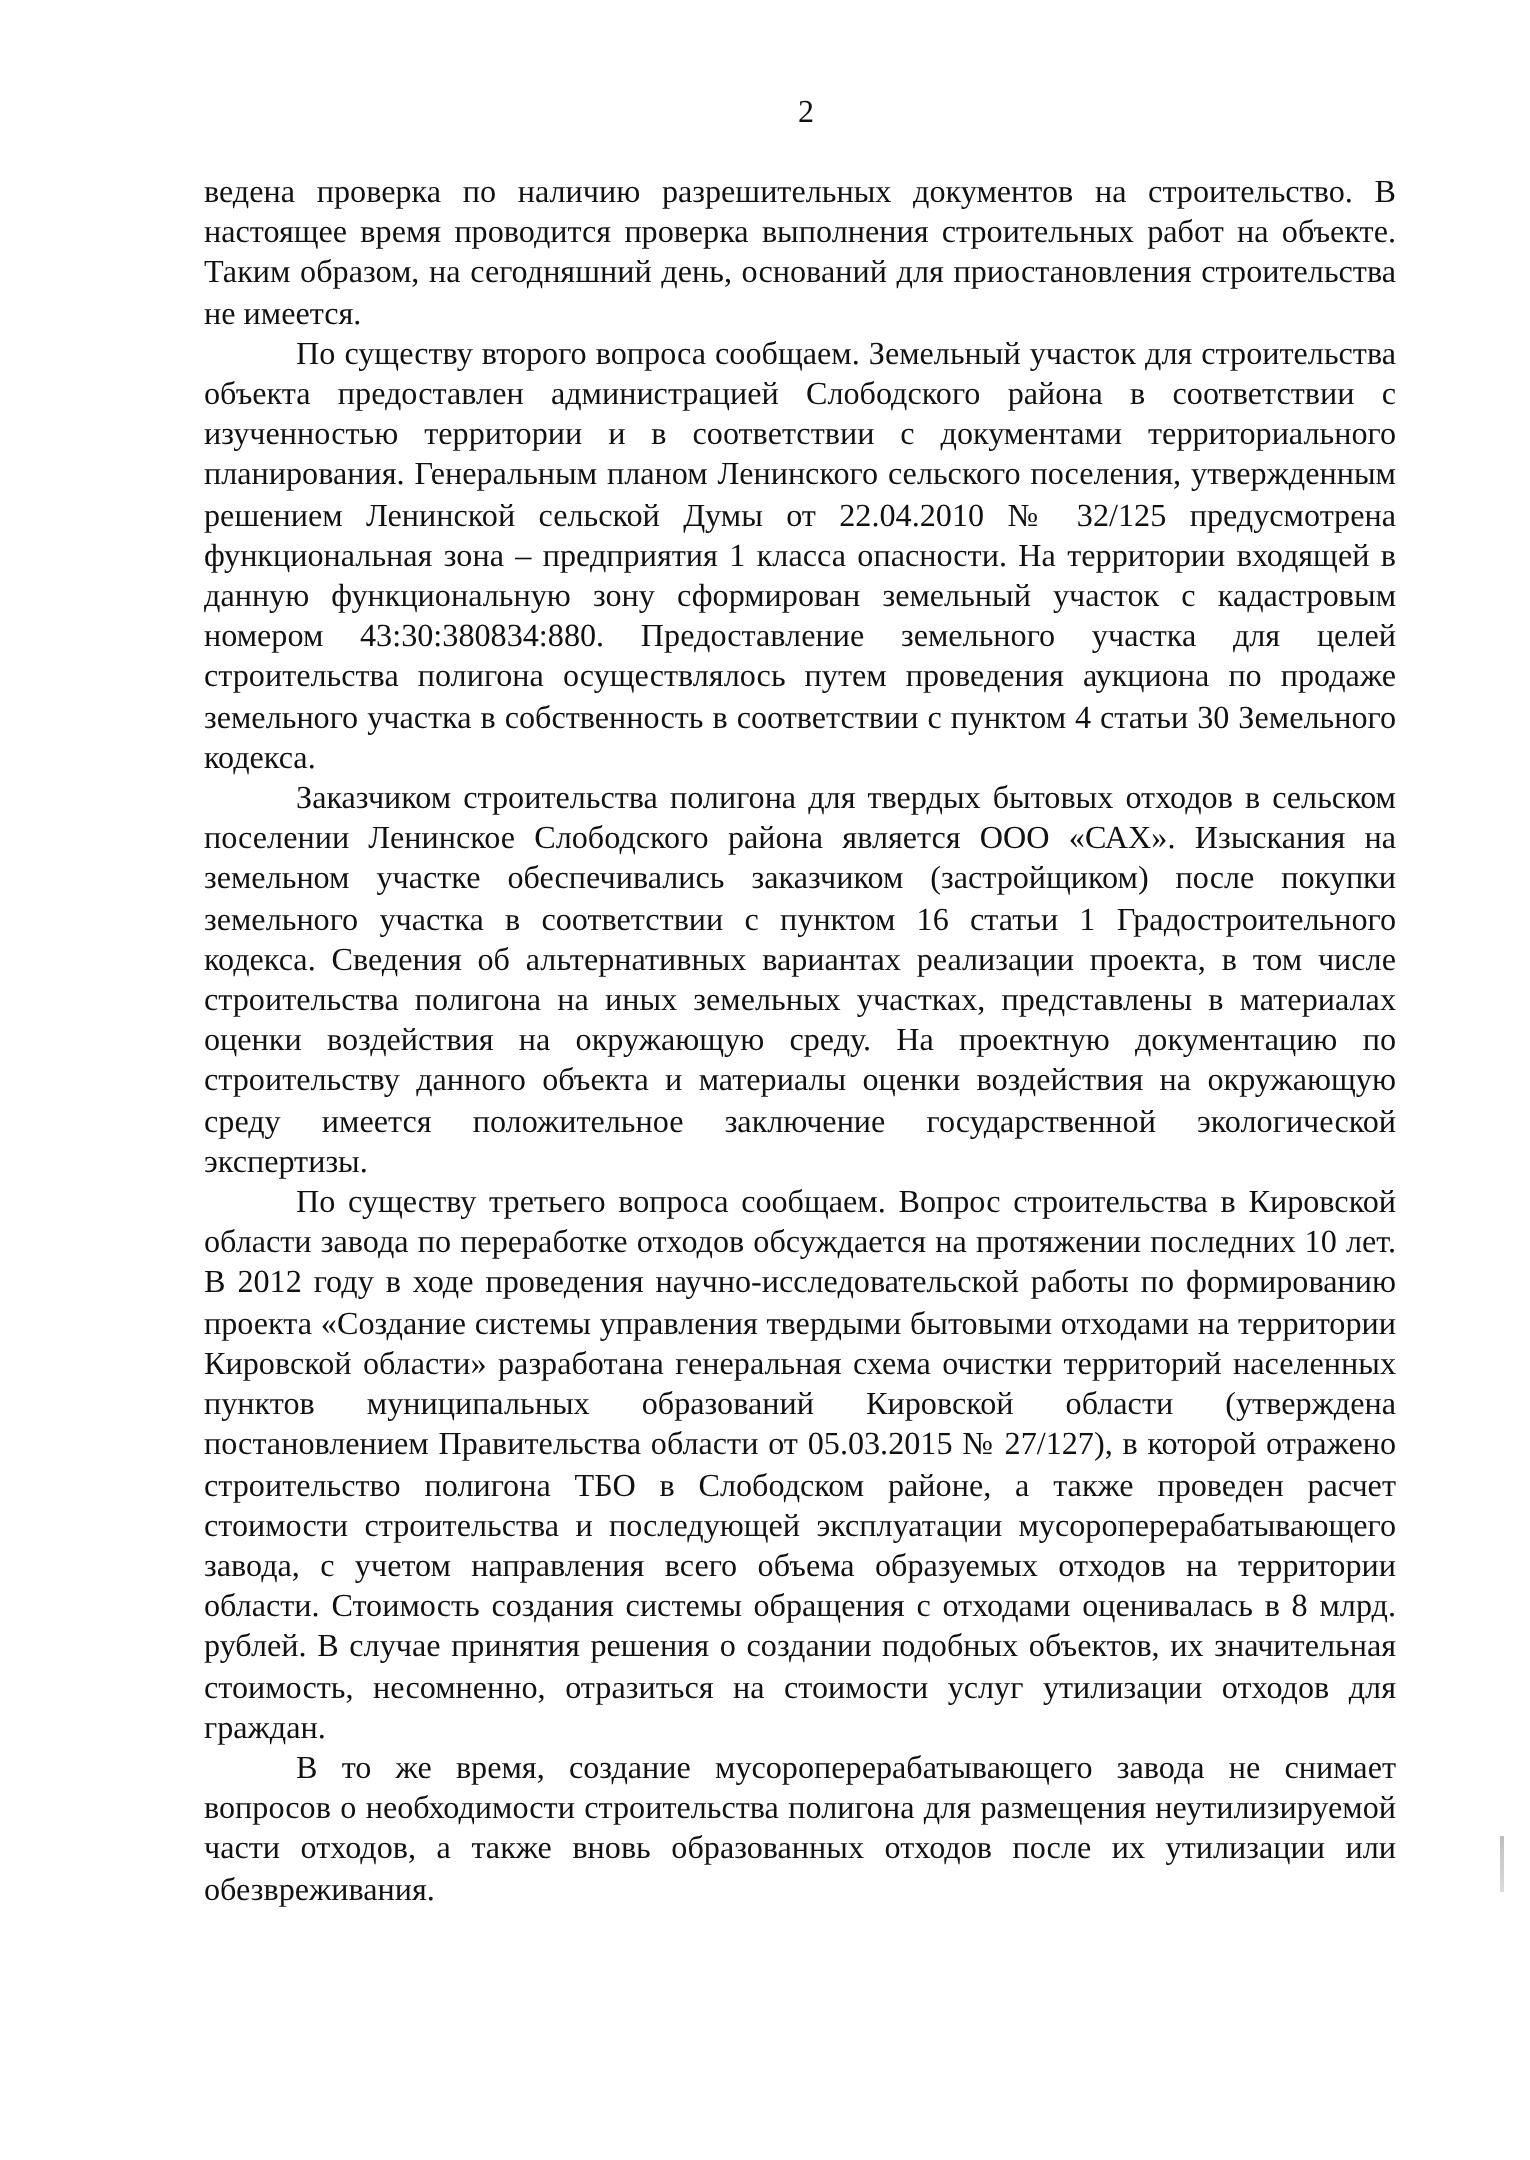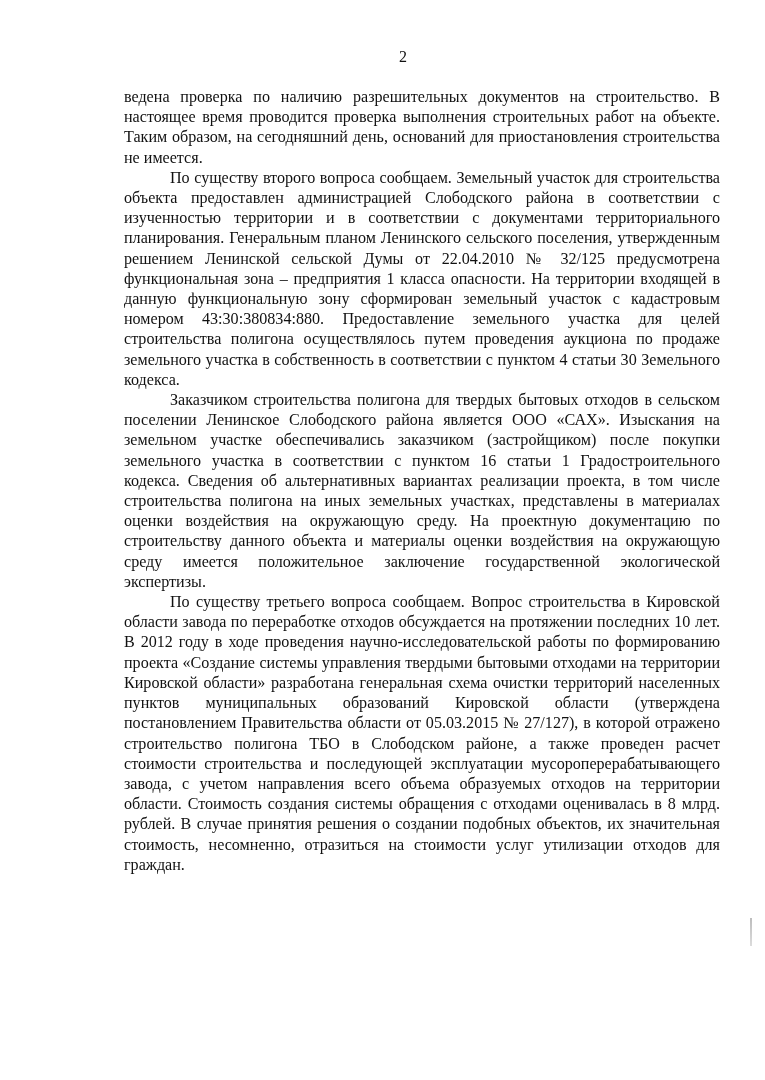--- a/index.html
+++ b/index.html
@@ -20,21 +20,21 @@
       top: 47px;
       left: 0;
       width: 806px;
       text-align: center;
       font-size: 16px;
       line-height: 20px;
     }
     .body-text {
       position: absolute;
       top: 87px;
-      left: 124px;
+      left: 102px;
       width: 596px;
       font-size: 16.1px;
       line-height: 20.2px;
       text-align: justify;
       hyphens: manual;
     }
     .body-text p {
       margin: 0;
       text-indent: 46px;
     }
@@ -54,16 +54,17 @@
 <body>
 
 <div class="page">
   <div class="page-number">2</div>
 
   <div class="body-text">
     <p class="continued">ведена проверка по наличию разрешительных документов на строительство. В настоящее время проводится проверка выполнения строительных работ на объекте. Таким образом, на сегодняшний день, оснований для приостановле­ния строительства не имеется.</p>
     <p>По существу второго вопроса сообщаем. Земельный участок для строи­тельства объекта предоставлен администрацией Слободского района в соот­ветствии с изученностью территории и в соответствии с документами терри­ториального планирования. Генеральным планом Ленинского сельского по­селения, утвержденным решением Ленинской сельской Думы от 22.04.2010 № 32/125 предусмотрена функциональная зона – предприятия 1 класса опас­ности. На территории входящей в данную функциональную зону сформиро­ван земельный участок с кадастровым номером 43:30:380834:880. Предо­ставление земельного участка для целей строительства полигона осуществ­лялось путем проведения аукциона по продаже земельного участка в соб­ственность в соответствии с пунктом 4 статьи 30 Земельного кодекса.</p>
     <p>Заказчиком строительства полигона для твердых бытовых отходов в сельском поселении Ленинское Слободского района является ООО «САХ». Изыскания на земельном участке обеспечивались заказчиком (застройщиком) после покупки земельного участка в соответствии с пунктом 16 статьи 1 Гра­достроительного кодекса. Сведения об альтернативных вариантах реализа­ции проекта, в том числе строительства полигона на иных земельных участ­ках, представлены в материалах оценки воздействия на окружающую среду. На проектную документацию по строительству данного объекта и материалы оценки воздействия на окружающую среду имеется положительное заключе­ние государственной экологической экспертизы.</p>
     <p>По существу третьего вопроса сообщаем. Вопрос строительства в Ки­ровской области завода по переработке отходов обсуждается на протяжении последних 10 лет. В 2012 году в ходе проведения научно-исследовательской работы по формированию проекта «Создание системы управления твердыми бытовыми отходами на территории Кировской области» разработана гене­ральная схема очистки территорий населенных пунктов муниципальных об­разований Кировской области (утверждена постановлением Правительства области от 05.03.2015 № 27/127), в которой отражено строительство полиго­на ТБО в Слободском районе, а также проведен расчет стоимости строитель­ства и последующей эксплуатации мусороперерабатывающего завода, с уче­том направления всего объема образуемых отходов на территории области. Стоимость создания системы обращения с отходами оценивалась в 8 млрд. рублей. В случае принятия решения о создании подобных объектов, их зна­чительная стоимость, несомненно, отразиться на стоимости услуг утилиза­ции отходов для граждан.</p>
+    <p>В то же время, создание мусороперерабатывающего завода не снимает вопросов о необходимости строительства полигона для размещения неутили­зируемой части отходов, а также вновь образованных отходов после их ути­лизации или обезвреживания.</p>
   </div>
 
   <div class="scan-mark"></div>
 </div>
 
 </body></html>

